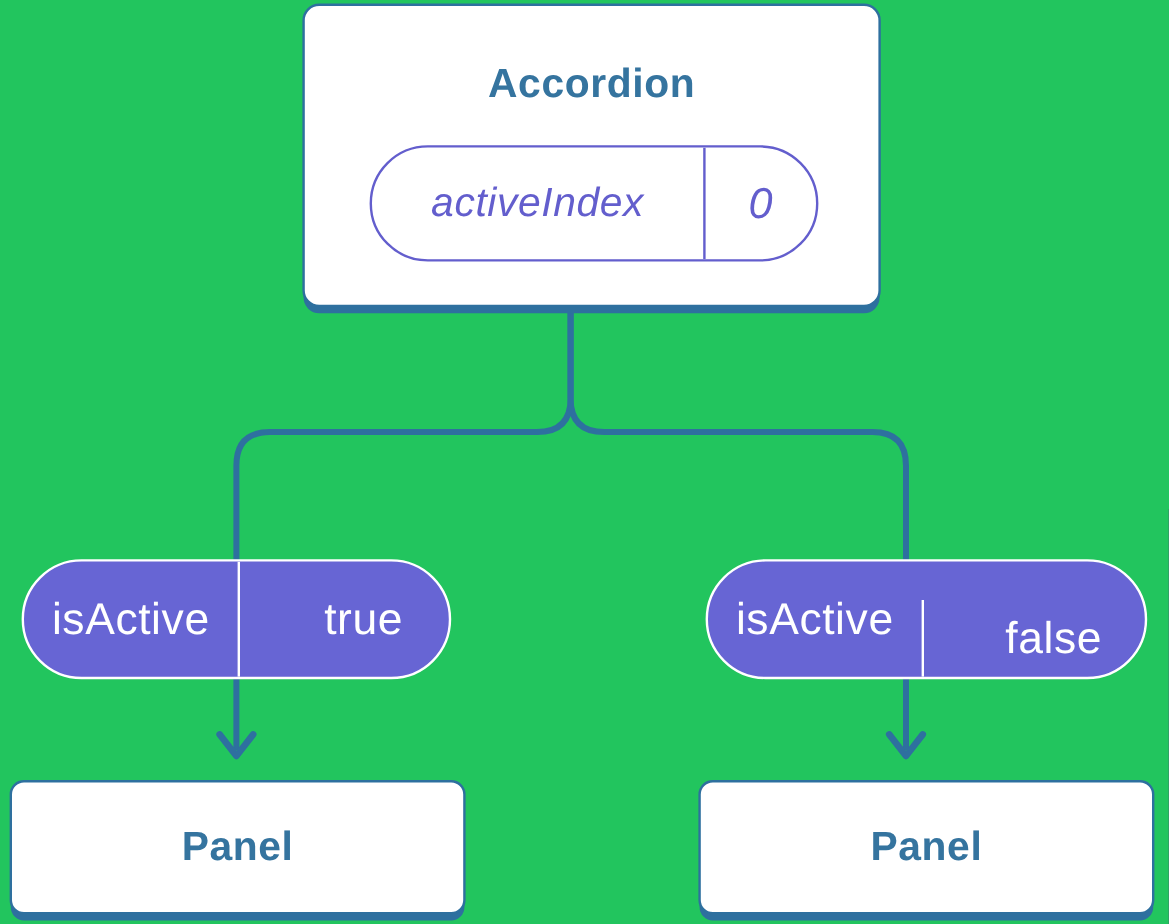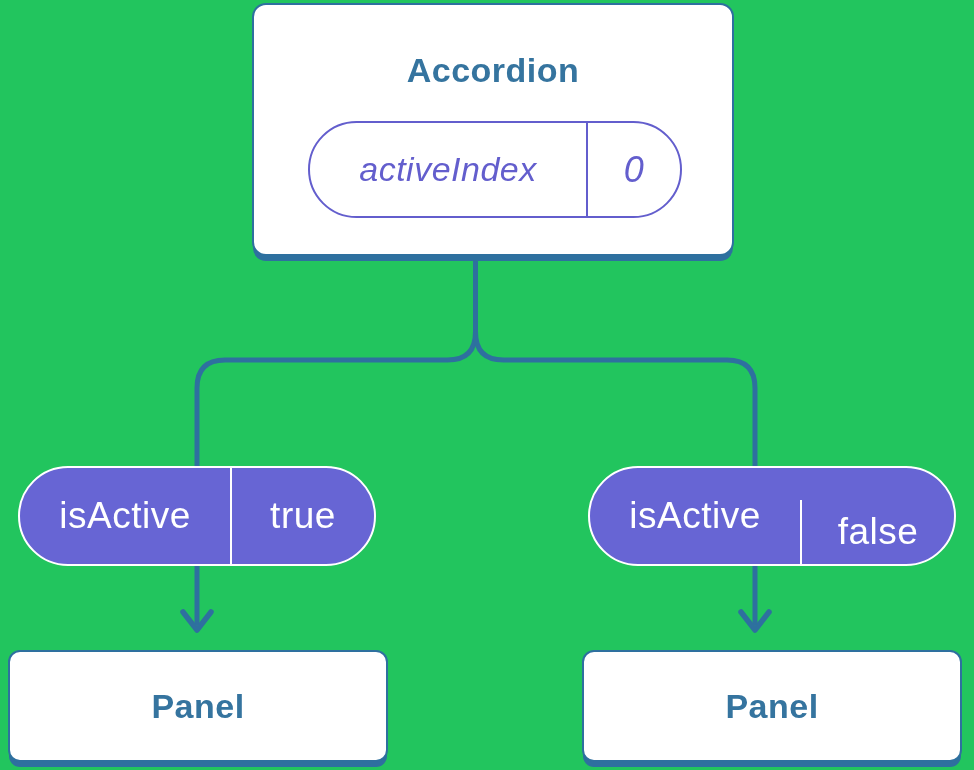--- a/index.html
+++ b/index.html
@@ -86,21 +86,21 @@
   }
   .prop-pill .cell {
     display: flex;
     align-items: center;
     justify-content: center;
     font-size: 37px;
     color: #ffffff;
     letter-spacing: 0.5px;
   }
   .prop-pill .cell-label { flex: 1; }
-  .prop-pill .cell-value { border-left: 2.5px solid #ffffff; }
+  .prop-pill .cell-value { border-left: 2.5px solid #ffffff; padding-left: 32px; }
   .prop-pill-left  { left: 18px;  top: 466px; width: 358px; }
   .prop-pill-left  .cell-value { width: 142px; }
   .prop-pill-right { left: 588px; top: 466px; width: 368px; }
   .prop-pill-right .cell-value { width: 152px; margin-top: 32px; }
   .card-panel {
     top: 650px;
     width: 380px;
     height: 112px;
     border-radius: 12px;
     display: flex;

